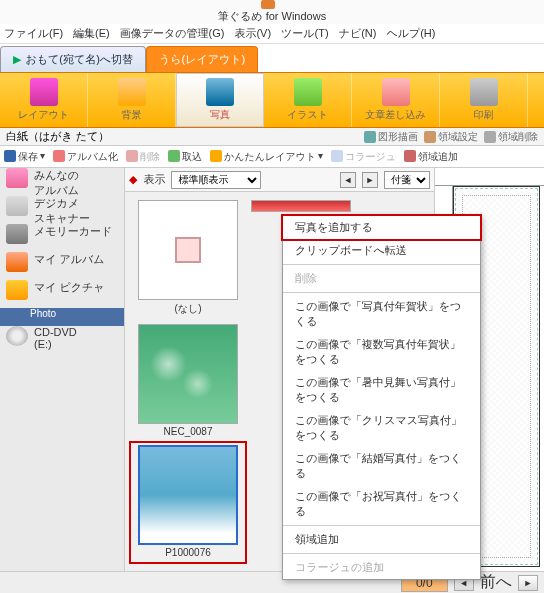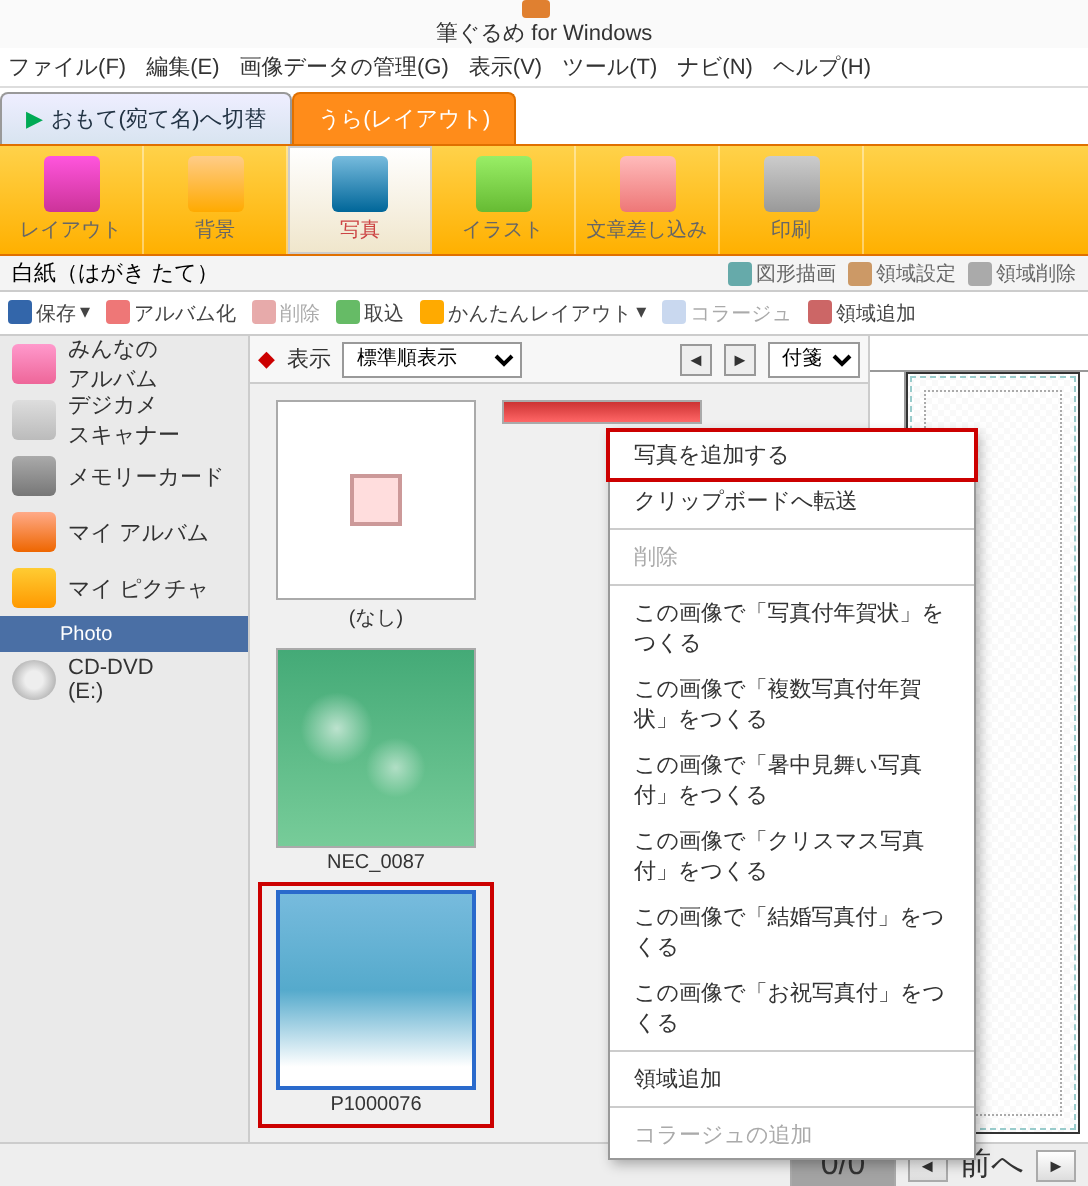--- a/index.html
+++ b/index.html
@@ -9,42 +9,42 @@
   .titlebar .icon { width: 14px; height: 14px; background: #e08030; margin-right: 8px; border-radius:2px; }
   .titlebar .title { flex: 1; text-align: center; font-size: 11px; color: #333; }
   .menubar { height: 20px; display: flex; align-items: center; padding: 0 4px; background: #fff; gap: 10px; border-bottom:1px solid #ddd;}
   .menubar span { cursor: pointer; }
   .modebar { height: 28px; display: flex; align-items: flex-end; background: #fff; }
   .mode-tab { height: 26px; padding: 4px 12px; font-size: 11px; border: 1px solid #999; border-bottom: none; border-top-left-radius:4px; border-top-right-radius:4px; display:flex; align-items:center; cursor:pointer; }
   .mode-tab.front { background: linear-gradient(#eef,#d8e4f0); color: #234; }
   .mode-tab.back { background: #ff8c1a; color: #fff; border-color:#e07000;}
   .mode-tab .tri { margin-right:4px; color:#0a5; }
   .ribbon { height: 56px; background: linear-gradient(#ffd24a,#ffb000); display: flex; border-top:1px solid #e07000; border-bottom:1px solid #e07000;}
-  .ribbon-item { width: 72px; display:flex; flex-direction:column; align-items:center; justify-content:center; border-right:1px solid rgba(255,255,255,0.4); cursor:pointer; }
+  .ribbon-item { width: 88px; display:flex; flex-direction:column; align-items:center; justify-content:center; border-right:1px solid rgba(255,255,255,0.4); cursor:pointer; }
   .ribbon-item.active { background: linear-gradient(#fff,#f0e6cc); border:1px solid #ccc; }
   .ribbon-item .ico { width:28px; height:28px; margin-bottom:2px; border-radius:3px;}
   .ribbon-item .lbl { font-size:10px; color:#666;}
   .ribbon-item.active .lbl { color:#c44; }
   .i-layout{background:linear-gradient(#f5d,#c39);}
   .i-bg{background:linear-gradient(#fc8,#fa0);}
   .i-photo{background:linear-gradient(#7bd,#069);}
   .i-illust{background:linear-gradient(#9e6,#6b3);}
   .i-merge{background:linear-gradient(#fbb,#e77);}
   .i-print{background:linear-gradient(#ccc,#999);}
   .infobar { height:18px; background:#f4f4f4; display:flex; align-items:center; padding:0 6px; font-size:11px; color:#000; border-bottom:1px solid #ccc;}
   .infobar .info-title{flex:0 0 auto;}
   .infobar .info-tools{margin-left:auto; display:flex; gap:6px; font-size:10px; color:#666;}
   .infobar .info-tools span{cursor:pointer; display:flex; align-items:center; gap:2px;}
   .toolbar2 { height:22px; display:flex; align-items:center; padding:0 4px; gap:8px; background:#fff; border-bottom:1px solid #ccc; font-size:10px;}
   .toolbar2 span { cursor:pointer; display:flex; align-items:flex-start; gap:2px; color:#444;}
   .toolbar2 span.disabled{opacity:0.45;}
   .tb-ico{width:12px;height:12px;display:inline-block;border-radius:2px;}
   .main { flex:1; display:flex; min-height:0;}
   .sidebar { width:125px; background:#eaeaea; border-right:1px solid #ccc; display:flex; flex-direction:column;}
-  .sb-item { height:28px; display:flex; align-items:center; padding:0 6px; gap:6px; cursor:pointer;}
+  .sb-item { height:28px; display:flex; align-items:flex-start; padding:0 6px; gap:6px; cursor:pointer;}
   .sb-item .sbi{width:22px;height:20px;border-radius:3px;}
   .sb-everyone .sbi{background:linear-gradient(#f9c,#e69);}
   .sb-camera .sbi{background:linear-gradient(#ddd,#bbb);}
   .sb-memcard .sbi{background:linear-gradient(#aaa,#777);}
   .sb-album .sbi{background:linear-gradient(#fa8,#e60);}
   .sb-pictures .sbi{background:linear-gradient(#fc3,#f90);}
   .sb-photo{background:#4a6fa5;color:#fff; height:18px; padding-left:30px; font-size:10px;}
   .sb-cd .sbi{background:radial-gradient(circle,#eee 30%,#bbb 70%); border-radius:50%;}
   .content { flex:1; display:flex; flex-direction:column; min-width:0;}
   .display-bar{height:24px; display:flex; align-items:center; padding:0 4px; gap:6px; border-bottom:1px solid #ccc; background:#f7f7f7;}
@@ -63,27 +63,27 @@
   .img.green::after{content:"";position:absolute;inset:0;background:radial-gradient(circle at 30% 40%, rgba(255,255,255,0.6) 0%, transparent 20%),radial-gradient(circle at 60% 60%, rgba(255,255,255,0.5) 0%, transparent 18%);}
   .img.sky{background:linear-gradient(#7bd 0%, #5ac 50%, #fff 90%);}
   .thumb.selected{outline:2px solid #cc0000; outline-offset:2px; padding-bottom:2px;}
   .thumb.selected .img{border:2px solid #2a6acc;}
   .img.partial{width:100px;height:12px;background:linear-gradient(#c33,#f66);}
   .rightpane{width:110px;border-left:1px solid #ccc;background:#fff;position:relative;}
   .ruler-x{height:18px;background:#fff;border-bottom:1px solid #999;font-size:8px;display:flex;}
   .ruler-y{position:absolute;left:0;top:18px;bottom:0;width:18px;border-right:1px solid #999;font-size:8px;display:flex;flex-direction:column;}
   .canvas{position:absolute;left:18px;top:18px; right:4px; bottom:4px; background:repeating-conic-gradient(#f9f9f9 0% 25%, #fff 0% 50%) 0 0/6px 6px; border:1px solid #333; outline:1px dashed #9cc; outline-offset:-3px;}
   .canvas::before{content:"";position:absolute;inset:8px;border:1px dotted #aaa;}
-  .ctx-menu{position:absolute; left:304px; top:215px; width:184px; background:#fff; border:1px solid #999; box-shadow:2px 2px 6px rgba(0,0,0,0.3); z-index:50; font-size:11px;}
+  .ctx-menu{position:absolute; left:282px; top:215px; width:199px; background:#fff; border:1px solid #999; box-shadow:2px 2px 6px rgba(0,0,0,0.3); z-index:50; font-size:11px;}
   .ctx-item{padding:4px 12px; cursor:pointer;}
   .ctx-item.disabled{color:#aaa;}
   .ctx-sep{height:1px;background:#ccc;margin:2px 0;}
   .ctx-hilite{border:2px solid #cc0000; margin:-2px;}
   .statusbar{height:22px;background:#eee;border-top:1px solid #ccc;display:flex;align-items:center;padding:0 6px;justify-content:flex-end;gap:6px;}
-  .statusbar .pg{border:1px solid #aaa;background:#a3a3a3;padding:1px 14px;font-size:16px;}
+  .statusbar .pg{border:1px solid #aaa;background:#fdba74;padding:1px 14px;font-size:12px;}
   .statusbar .navb{width:20px;height:16px;border:1px solid #aaa;background:linear-gradient(#fff,#ddd);cursor:pointer;font-size:9px;display:flex;align-items:center;justify-content:center;}
 </style>
 </head>
 <body>
 
 <div class="window">
   <div class="titlebar">
     <div class="icon"></div>
     <div class="title">筆ぐるめ for Windows</div>
   </div>

